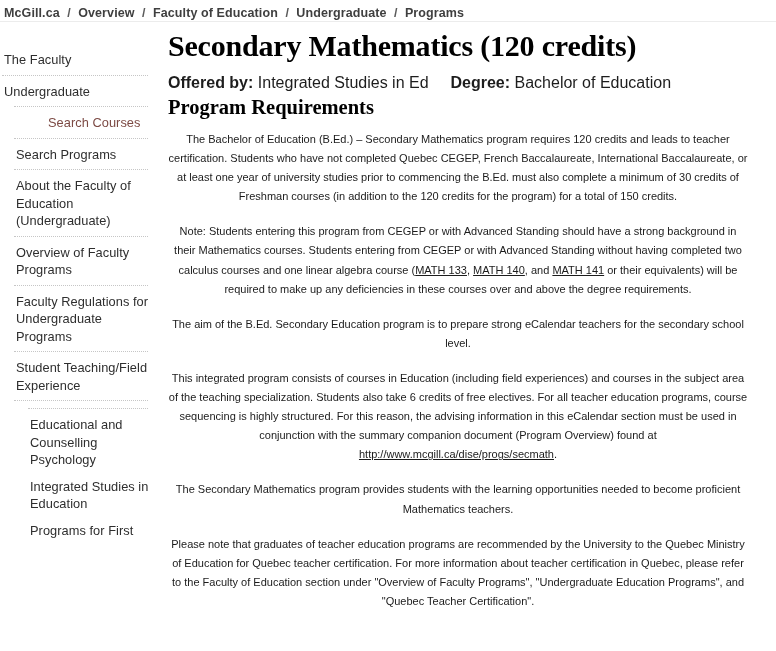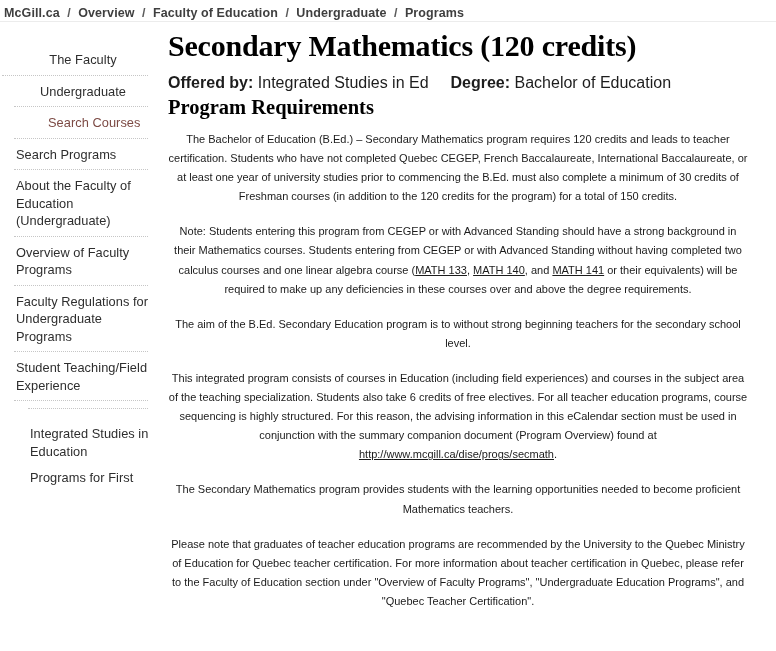--- a/index.html
+++ b/index.html
@@ -63,21 +63,21 @@
     overflow: hidden;
     height: 629px;
   }
   .nav-item {
     font-size: 12.8px;
     line-height: 17.5px;
     color: #2e2e2e;
     padding: 0 6px 0 4px;
     letter-spacing: 0.05px;
   }
-  .nav-item.lvl1 { padding-left: 12px; text-align: center; }
+  .nav-item.lvl1 { padding-left: 4px; }
   .nav-item.lvl2 { padding-left: 16px; }
   .nav-item.lvl3 { padding-left: 30px; }
   .nav-item.accent { color: #7c4a44; padding-left: 48px; }
 
   .nav-rule {
     border-top: 1px dotted #c6c6c6;
     height: 0;
     margin: 6px 0 7px 0;
   }
   .nav-rule.lvl1 { margin-left: 2px;  margin-right: 12px; }
@@ -176,20 +176,21 @@
       <div class="nav-rule lvl2"></div>
 
       <div class="nav-item lvl2">Faculty Regulations for Undergraduate Programs</div>
       <div class="nav-rule lvl2"></div>
 
       <div class="nav-item lvl2">Student Teaching/Field Experience</div>
       <div class="nav-rule lvl2"></div>
 
       <div class="nav-rule lvl3"></div>
 
+      <div class="nav-item lvl3">Educational and Counselling Psychology</div>
       <div class="nav-spacer"></div>
 
       <div class="nav-item lvl3">Integrated Studies in Education</div>
       <div class="nav-spacer"></div>
 
       <div class="nav-item lvl3">Programs for First</div>
     </nav>
 
     <main class="content">
 
@@ -204,21 +205,21 @@
       </p>
 
       <h2 class="section-title">Program Requirements</h2>
 
       <p class="body-par">The Bachelor of Education (B.Ed.) – Secondary Mathematics program requires 120 credits and leads to teacher certification. Students who have not completed Quebec CEGEP, French Baccalaureate, International Baccalaureate, or at least one year of university studies prior to commencing the B.Ed. must also complete a minimum of 30 credits of Freshman courses (in addition to the 120 credits for the program) for a total of 150 credits.</p>
 
       <p class="body-par">
         <span>Note: Students entering this program from CEGEP or with Advanced Standing should have a strong background in their Mathematics courses. Students entering from CEGEP or with Advanced Standing without having completed two calculus courses and one linear algebra course (</span><a class="inline-link" href="#">MATH 133</a><span>, </span><a class="inline-link" href="#">MATH 140</a><span>, and </span><a class="inline-link" href="#">MATH 141</a><span> or their equivalents) will be required to make up any deficiencies in these courses over and above the degree requirements.</span>
       </p>
 
-      <p class="body-par">The aim of the B.Ed. Secondary Education program is to without strong beginning teachers for the secondary school level.</p>
+      <p class="body-par">The aim of the B.Ed. Secondary Education program is to prepare strong eCalendar teachers for the secondary school level.</p>
 
       <p class="body-par">
         <span>This integrated program consists of courses in Education (including field experiences) and courses in the subject area of the teaching specialization. Students also take 6 credits of free electives. For all teacher education programs, course sequencing is highly structured. For this reason, the advising information in this eCalendar section must be used in conjunction with the summary companion document (Program Overview) found at </span><a class="inline-link" href="#">http://www.mcgill.ca/dise/progs/secmath</a><span>.</span>
       </p>
 
       <p class="body-par">The Secondary Mathematics program provides students with the learning opportunities needed to become proficient Mathematics teachers.</p>
 
       <p class="body-par">Please note that graduates of teacher education programs are recommended by the University to the Quebec Ministry of Education for Quebec teacher certification. For more information about teacher certification in Quebec, please refer to the Faculty of Education section under "Overview of Faculty Programs", "Undergraduate Education Programs", and "Quebec Teacher Certification".</p>
 
     </main>

